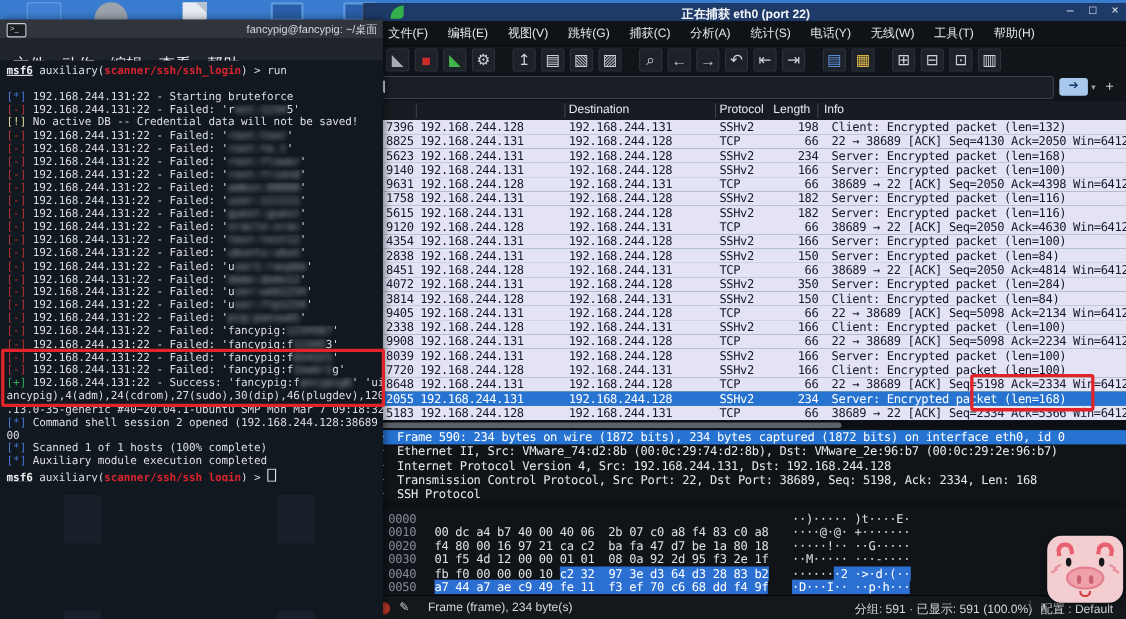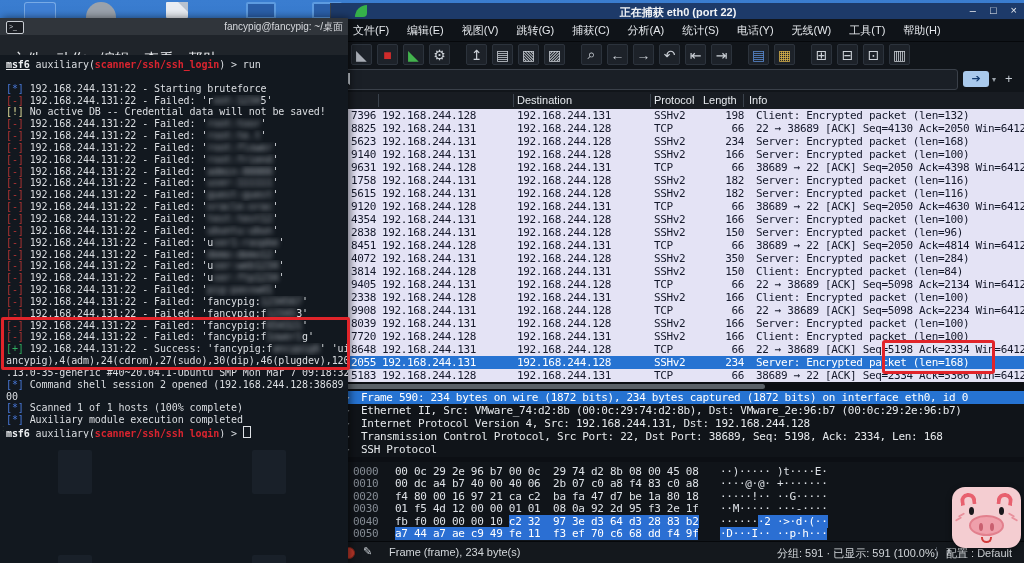--- a/index.html
+++ b/index.html
@@ -223,21 +223,21 @@
     <div id="ws-rows">
         <div class="prow"><span class="c-no">7396</span><span class="c-src">192.168.244.128</span><span class="c-dst">192.168.244.131</span><span class="c-proto">SSHv2</span><span class="c-len">198</span><span class="c-info">Client: Encrypted packet (len=132)</span></div>
         <div class="prow"><span class="c-no">8825</span><span class="c-src">192.168.244.131</span><span class="c-dst">192.168.244.128</span><span class="c-proto">TCP</span><span class="c-len">66</span><span class="c-info">22 → 38689 [ACK] Seq=4130 Ack=2050 Win=64128</span></div>
         <div class="prow"><span class="c-no">5623</span><span class="c-src">192.168.244.131</span><span class="c-dst">192.168.244.128</span><span class="c-proto">SSHv2</span><span class="c-len">234</span><span class="c-info">Server: Encrypted packet (len=168)</span></div>
         <div class="prow"><span class="c-no">9140</span><span class="c-src">192.168.244.131</span><span class="c-dst">192.168.244.128</span><span class="c-proto">SSHv2</span><span class="c-len">166</span><span class="c-info">Server: Encrypted packet (len=100)</span></div>
         <div class="prow"><span class="c-no">9631</span><span class="c-src">192.168.244.128</span><span class="c-dst">192.168.244.131</span><span class="c-proto">TCP</span><span class="c-len">66</span><span class="c-info">38689 → 22 [ACK] Seq=2050 Ack=4398 Win=64128</span></div>
         <div class="prow"><span class="c-no">1758</span><span class="c-src">192.168.244.131</span><span class="c-dst">192.168.244.128</span><span class="c-proto">SSHv2</span><span class="c-len">182</span><span class="c-info">Server: Encrypted packet (len=116)</span></div>
         <div class="prow"><span class="c-no">5615</span><span class="c-src">192.168.244.131</span><span class="c-dst">192.168.244.128</span><span class="c-proto">SSHv2</span><span class="c-len">182</span><span class="c-info">Server: Encrypted packet (len=116)</span></div>
         <div class="prow"><span class="c-no">9120</span><span class="c-src">192.168.244.128</span><span class="c-dst">192.168.244.131</span><span class="c-proto">TCP</span><span class="c-len">66</span><span class="c-info">38689 → 22 [ACK] Seq=2050 Ack=4630 Win=64128</span></div>
         <div class="prow"><span class="c-no">4354</span><span class="c-src">192.168.244.131</span><span class="c-dst">192.168.244.128</span><span class="c-proto">SSHv2</span><span class="c-len">166</span><span class="c-info">Server: Encrypted packet (len=100)</span></div>
-        <div class="prow"><span class="c-no">2838</span><span class="c-src">192.168.244.131</span><span class="c-dst">192.168.244.128</span><span class="c-proto">SSHv2</span><span class="c-len">150</span><span class="c-info">Server: Encrypted packet (len=96)</span></div>
+        <div class="prow"><span class="c-no">2838</span><span class="c-src">192.168.244.131</span><span class="c-dst">192.168.244.128</span><span class="c-proto">SSHv2</span><span class="c-len">150</span><span class="c-info">Server: Encrypted packet (len=84)</span></div>
         <div class="prow"><span class="c-no">8451</span><span class="c-src">192.168.244.128</span><span class="c-dst">192.168.244.131</span><span class="c-proto">TCP</span><span class="c-len">66</span><span class="c-info">38689 → 22 [ACK] Seq=2050 Ack=4814 Win=64128</span></div>
         <div class="prow"><span class="c-no">4072</span><span class="c-src">192.168.244.131</span><span class="c-dst">192.168.244.128</span><span class="c-proto">SSHv2</span><span class="c-len">350</span><span class="c-info">Server: Encrypted packet (len=284)</span></div>
         <div class="prow"><span class="c-no">3814</span><span class="c-src">192.168.244.128</span><span class="c-dst">192.168.244.131</span><span class="c-proto">SSHv2</span><span class="c-len">150</span><span class="c-info">Client: Encrypted packet (len=84)</span></div>
         <div class="prow"><span class="c-no">9405</span><span class="c-src">192.168.244.131</span><span class="c-dst">192.168.244.128</span><span class="c-proto">TCP</span><span class="c-len">66</span><span class="c-info">22 → 38689 [ACK] Seq=5098 Ack=2134 Win=64128</span></div>
         <div class="prow"><span class="c-no">2338</span><span class="c-src">192.168.244.128</span><span class="c-dst">192.168.244.131</span><span class="c-proto">SSHv2</span><span class="c-len">166</span><span class="c-info">Client: Encrypted packet (len=100)</span></div>
         <div class="prow"><span class="c-no">9908</span><span class="c-src">192.168.244.131</span><span class="c-dst">192.168.244.128</span><span class="c-proto">TCP</span><span class="c-len">66</span><span class="c-info">22 → 38689 [ACK] Seq=5098 Ack=2234 Win=64128</span></div>
         <div class="prow"><span class="c-no">8039</span><span class="c-src">192.168.244.131</span><span class="c-dst">192.168.244.128</span><span class="c-proto">SSHv2</span><span class="c-len">166</span><span class="c-info">Server: Encrypted packet (len=100)</span></div>
         <div class="prow"><span class="c-no">7720</span><span class="c-src">192.168.244.128</span><span class="c-dst">192.168.244.131</span><span class="c-proto">SSHv2</span><span class="c-len">166</span><span class="c-info">Client: Encrypted packet (len=100)</span></div>
         <div class="prow"><span class="c-no">8648</span><span class="c-src">192.168.244.131</span><span class="c-dst">192.168.244.128</span><span class="c-proto">TCP</span><span class="c-len">66</span><span class="c-info">22 → 38689 [ACK] Seq=5198 Ack=2334 Win=64128</span></div>
         <div class="prow sel"><span class="c-no">2055</span><span class="c-src">192.168.244.131</span><span class="c-dst">192.168.244.128</span><span class="c-proto">SSHv2</span><span class="c-len">234</span><span class="c-info">Server: Encrypted packet (len=168)</span></div>
@@ -250,21 +250,21 @@
 
     <div id="ws-details">
         <div class="drow sel"><span class="arr">▸</span><span class="dtx">Frame 590: 234 bytes on wire (1872 bits), 234 bytes captured (1872 bits) on interface eth0, id 0</span></div>
         <div class="drow"><span class="arr">▸</span><span class="dtx">Ethernet II, Src: VMware_74:d2:8b (00:0c:29:74:d2:8b), Dst: VMware_2e:96:b7 (00:0c:29:2e:96:b7)</span></div>
         <div class="drow"><span class="arr">▸</span><span class="dtx">Internet Protocol Version 4, Src: 192.168.244.131, Dst: 192.168.244.128</span></div>
         <div class="drow"><span class="arr">▸</span><span class="dtx">Transmission Control Protocol, Src Port: 22, Dst Port: 38689, Seq: 5198, Ack: 2334, Len: 168</span></div>
         <div class="drow"><span class="arr">▸</span><span class="dtx">SSH Protocol</span></div>
       </div>
     <div id="ws-split2"></div>
     <div id="ws-hex">
-        <div class="hrow"><span class="off">0000</span><span class="hx"><span>00 0c 29 2e 96 b7 00 0c  29 74 d2 8b 08 00 45 08</span><span class="hl"></span></span><span class="as"><span>··)····· )t····E·</span><span class="hl"></span></span></div>
+        <div class="hrow"><span class="off">0000</span><span class="as"><span>··)····· )t····E·</span><span class="hl"></span></span></div>
         <div class="hrow"><span class="off">0010</span><span class="hx"><span>00 dc a4 b7 40 00 40 06  2b 07 c0 a8 f4 83 c0 a8</span><span class="hl"></span></span><span class="as"><span>····@·@· +·······</span><span class="hl"></span></span></div>
         <div class="hrow"><span class="off">0020</span><span class="hx"><span>f4 80 00 16 97 21 ca c2  ba fa 47 d7 be 1a 80 18</span><span class="hl"></span></span><span class="as"><span>·····!·· ··G·····</span><span class="hl"></span></span></div>
         <div class="hrow"><span class="off">0030</span><span class="hx"><span>01 f5 4d 12 00 00 01 01  08 0a 92 2d 95 f3 2e 1f</span><span class="hl"></span></span><span class="as"><span>··M····· ···-····</span><span class="hl"></span></span></div>
         <div class="hrow"><span class="off">0040</span><span class="hx"><span>fb f0 00 00 00 10 </span><span class="hl">c2 32  97 3e d3 64 d3 28 83 b2</span></span><span class="as"><span>······</span><span class="hl">·2 ·&gt;·d·(··</span></span></div>
         <div class="hrow"><span class="off">0050</span><span class="hx"><span></span><span class="hl">a7 44 a7 ae c9 49 fe 11  f3 ef 70 c6 68 dd f4 9f</span></span><span class="as"><span></span><span class="hl">·D···I·· ··p·h···</span></span></div>
       </div>
 
     <div id="ws-status">
       <span id="st-expert"></span>
       <span id="st-note">✎</span>

